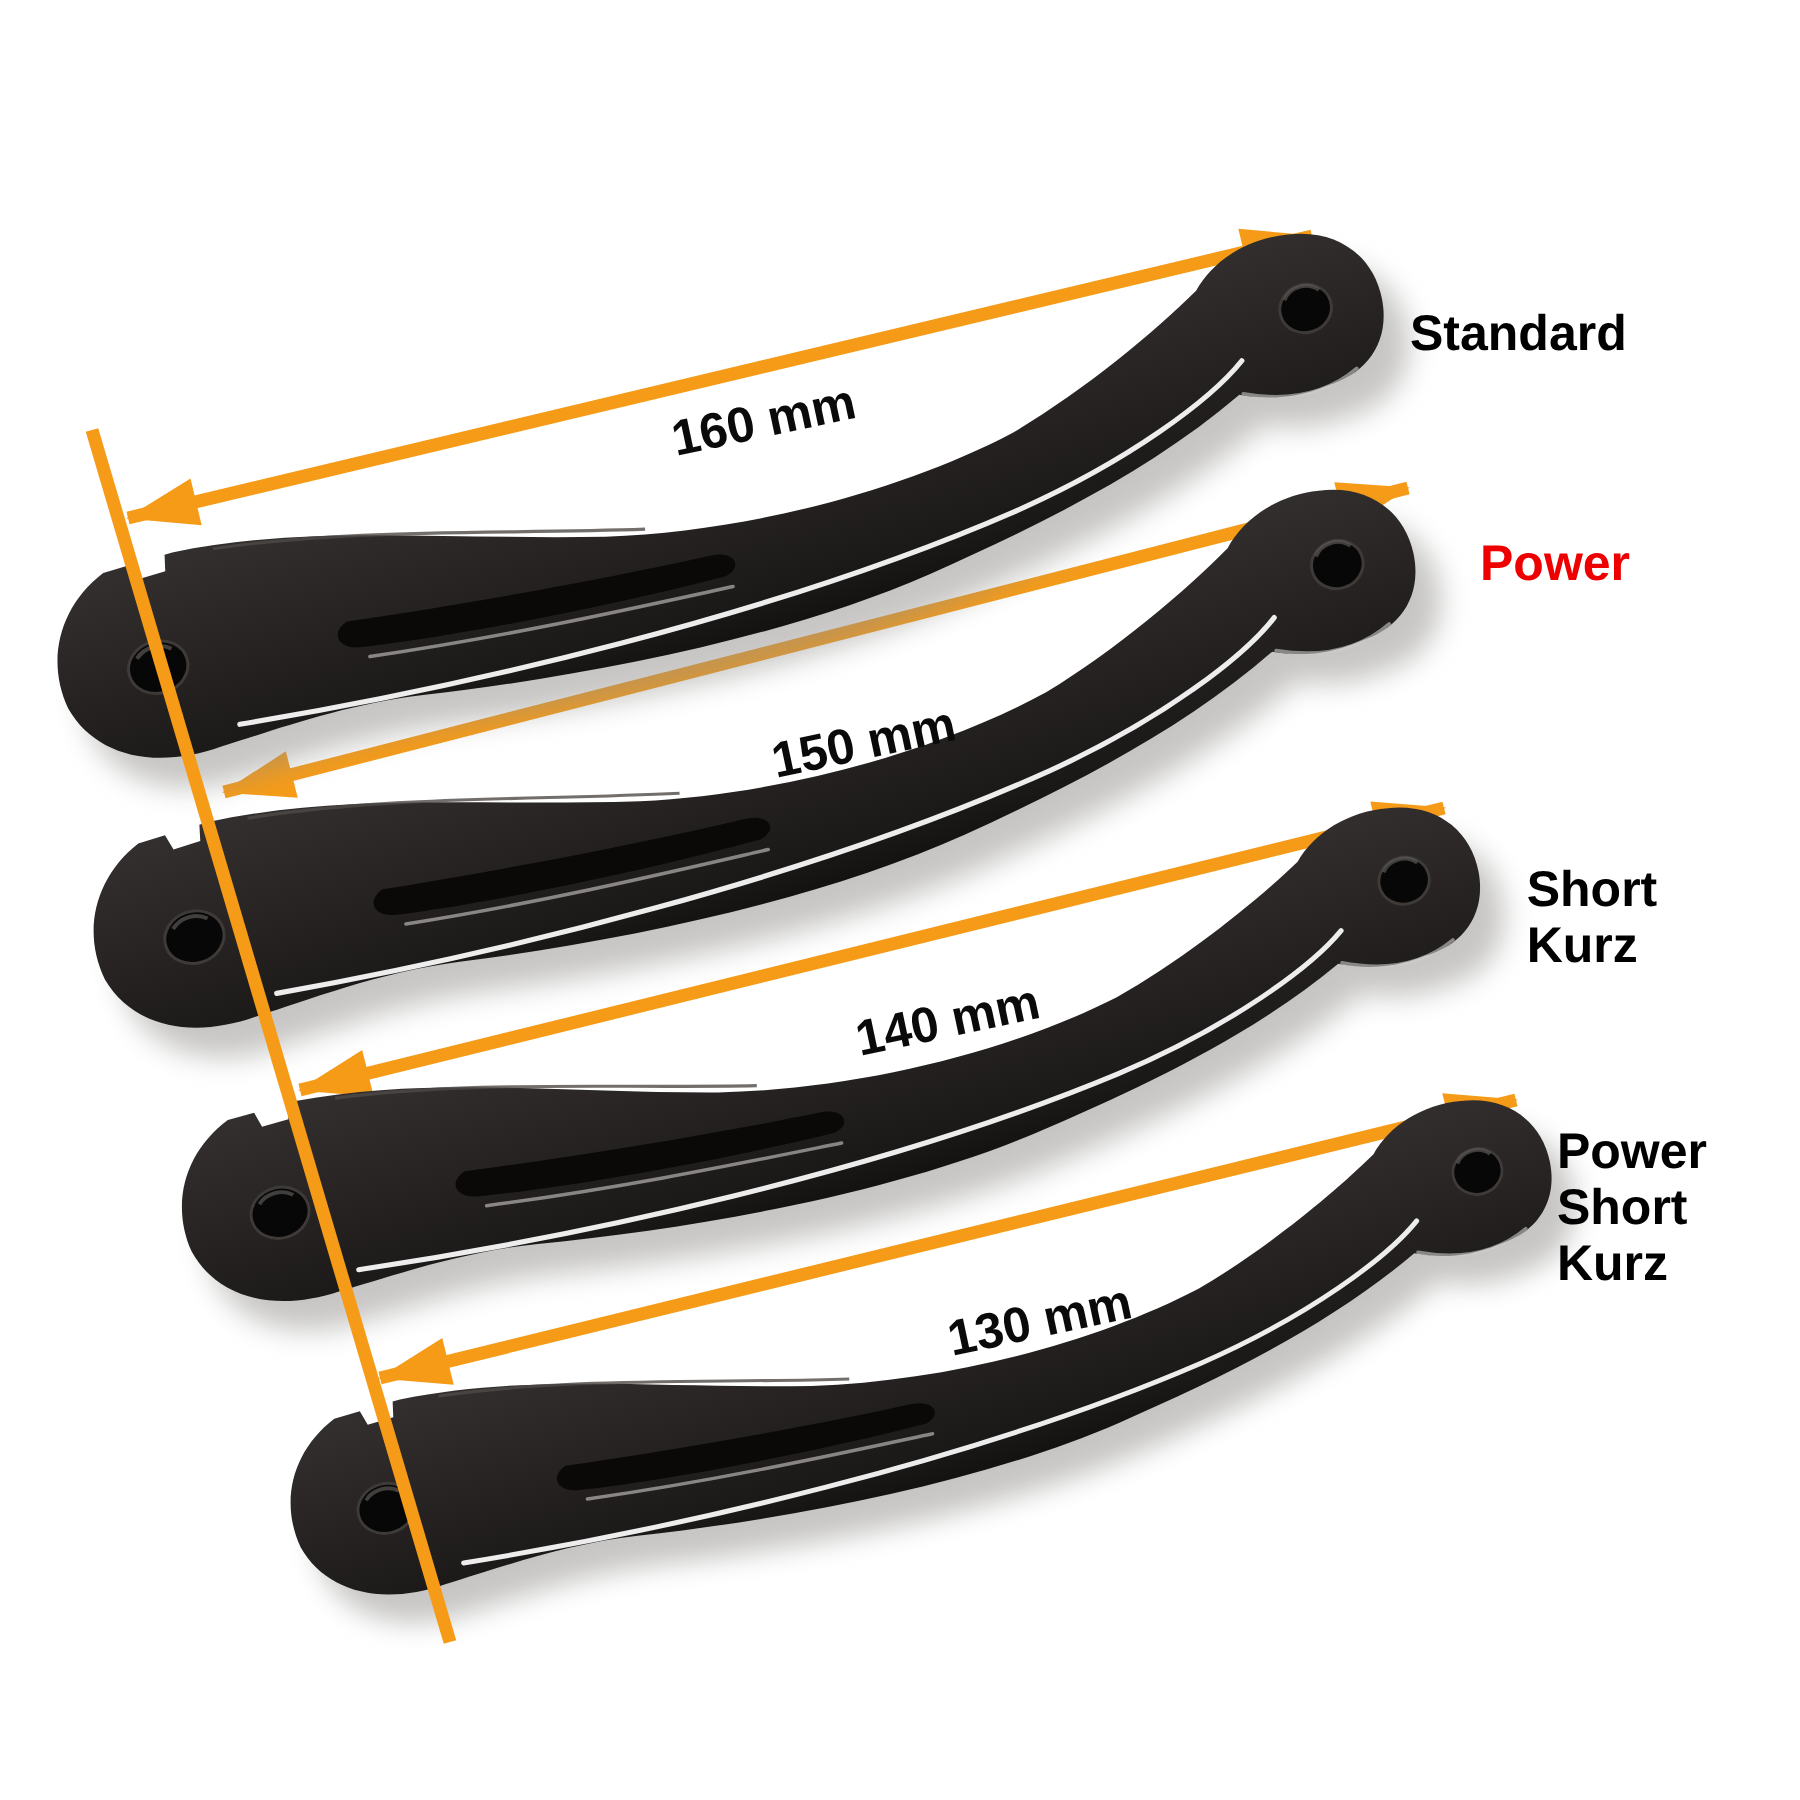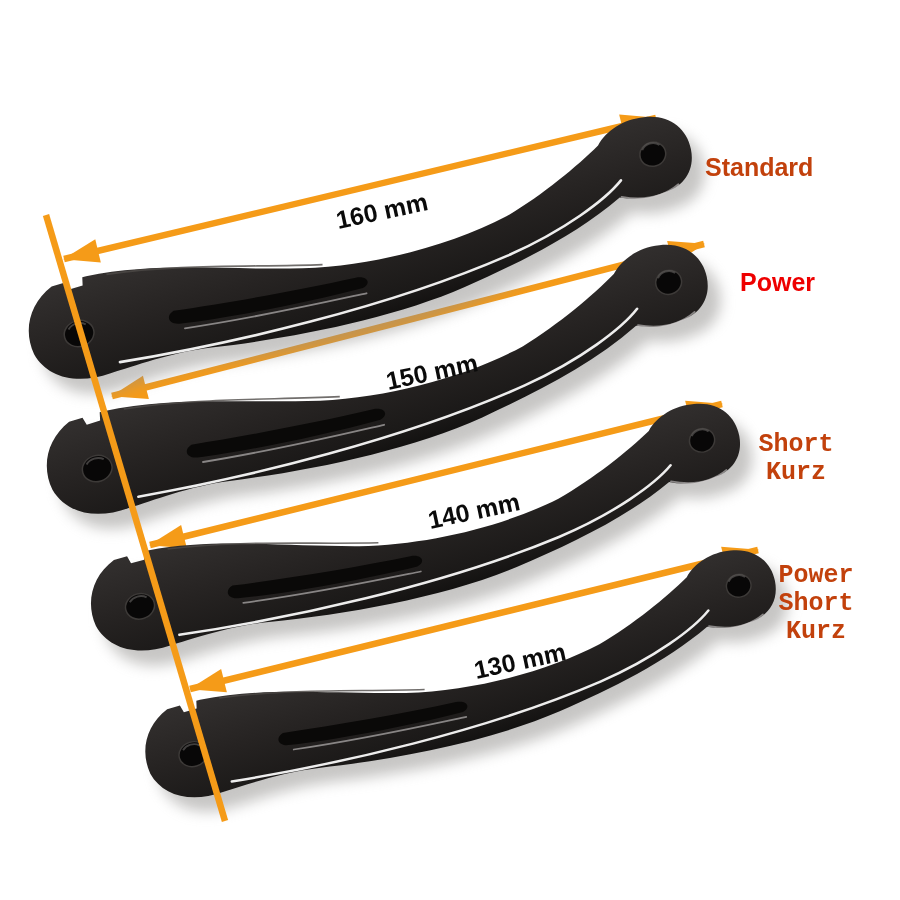--- a/index.html
+++ b/index.html
@@ -1,20 +1,20 @@
 <!DOCTYPE html>
 <html><head>
 <meta charset="utf-8">
 <style>
   html,body{margin:0;padding:0;}
   body{background:#ffffff;font-family:"Liberation Sans", sans-serif;}
   .stage{position:relative;width:900px;height:900px;background:#ffffff;overflow:hidden;}
   .stage svg{position:absolute;left:0;top:0;}
-  .name-label{position:absolute;font-weight:bold;color:#c2410c;font-size:25px;line-height:28px;white-space:nowrap;}
-  .name-label.centered{text-align:center;transform:translateX(-50%);font-family:Liberation Mono, monospace;}
+  .name-label{position:absolute;font-weight:bold;color:#000000;font-size:25px;line-height:28px;white-space:nowrap;}
+  .name-label.centered{transform:translateX(-50%);}
   .len-label{position:absolute;font-weight:bold;color:#0a0a0a;font-size:25px;white-space:nowrap;transform:translate(-50%,-50%) rotate(-12deg);}
   .lever-body{fill:url(#bodyGrad);}
   .lever-shadow{fill:#8f8d8a;opacity:0.5;}
   .slot{fill:#0a0908;}
   .hole{fill:#080707;stroke:#3d3a38;stroke-width:1.5;}
   .streak{fill:none;stroke:#ffffff;stroke-width:2.6;stroke-linecap:round;opacity:0.92;}
   .streak2{fill:none;stroke:#cfcccb;stroke-width:1.8;stroke-linecap:round;opacity:0.6;}
   .topsheen{fill:none;stroke:#4e4a47;stroke-width:1.6;opacity:0.8;}
   .dim-line{stroke:currentColor;stroke-width:6.5;fill:none;}
   .ref-line{stroke:currentColor;stroke-width:6.5;fill:none;stroke-linecap:butt;}

